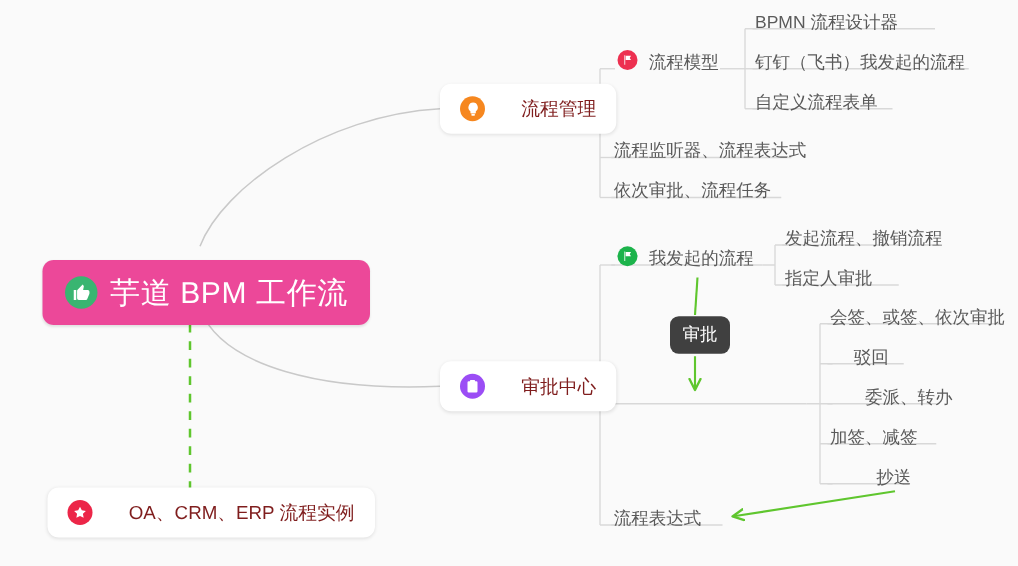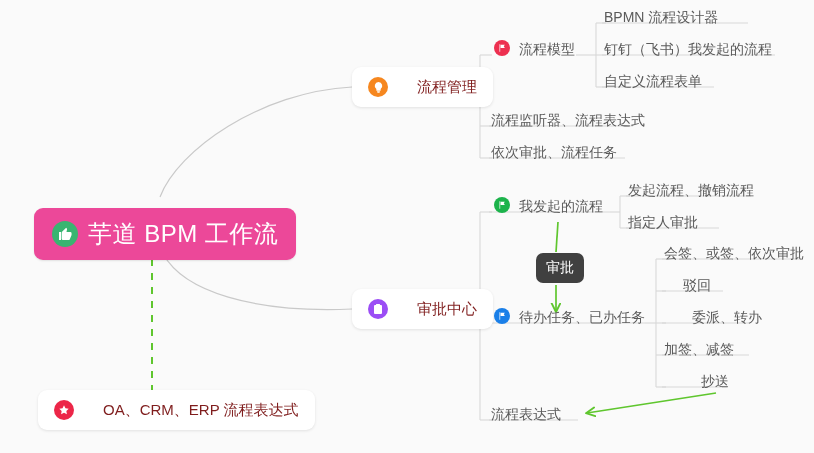--- a/index.html
+++ b/index.html
@@ -244,28 +244,20 @@
     <span class="label">发起流程、撤销流程</span>
   </div>
   <div class="node leaf-node" style="left:626px; top:205px;text-align:right;">
     <span class="label">指定人审批</span>
   </div>
 
   <div class="node badge-node" style="left:536px; top:253px;">
     <span class="label">审批</span>
   </div>
 
-  <div class="node leaf-node with-icon" style="left:492px; top:300px;">
-    <span class="icon icon-16 ic-flagblu">
-      <svg width="10" height="10" viewBox="0 0 24 24" fill="#ffffff">
-        <path d="M6 3h1.6v18H6V3zm2.6 1h10.2l-2.5 4 2.5 4H8.6V4z"></path>
-      </svg>
-    </span>
-    <span class="label">待办任务、已办任务</span>
-  </div>
 
   <div class="node leaf-node" style="left:662px; top:236px;justify-content:flex-end;">
     <span class="label">会签、或签、依次审批</span>
   </div>
   <div class="node leaf-node" style="left:662px; top:268px;margin-left:19px;">
     <span class="label">驳回</span>
   </div>
   <div class="node leaf-node" style="left:662px; top:300px;margin-left:28px;">
     <span class="label">委派、转办</span>
   </div>
@@ -279,16 +271,16 @@
   <div class="node leaf-node" style="left:489px; top:397px;">
     <span class="label">流程表达式</span>
   </div>
 
   <div class="node card-node" style="left:38px; top:390px;">
     <span class="icon icon-20 ic-star">
       <svg width="12" height="12" viewBox="0 0 24 24" fill="#ffffff">
         <path d="M12 2.6l2.9 5.9 6.5.95-4.7 4.58 1.1 6.47L12 17.45l-5.8 3.05 1.1-6.47-4.7-4.58 6.5-.95L12 2.6z"></path>
       </svg>
     </span>
-    <span class="label">OA、CRM、ERP 流程表达式</span>
+    <span class="label">OA、CRM、ERP 流程实例</span>
   </div>
 
 </div>
 
 </body></html>

